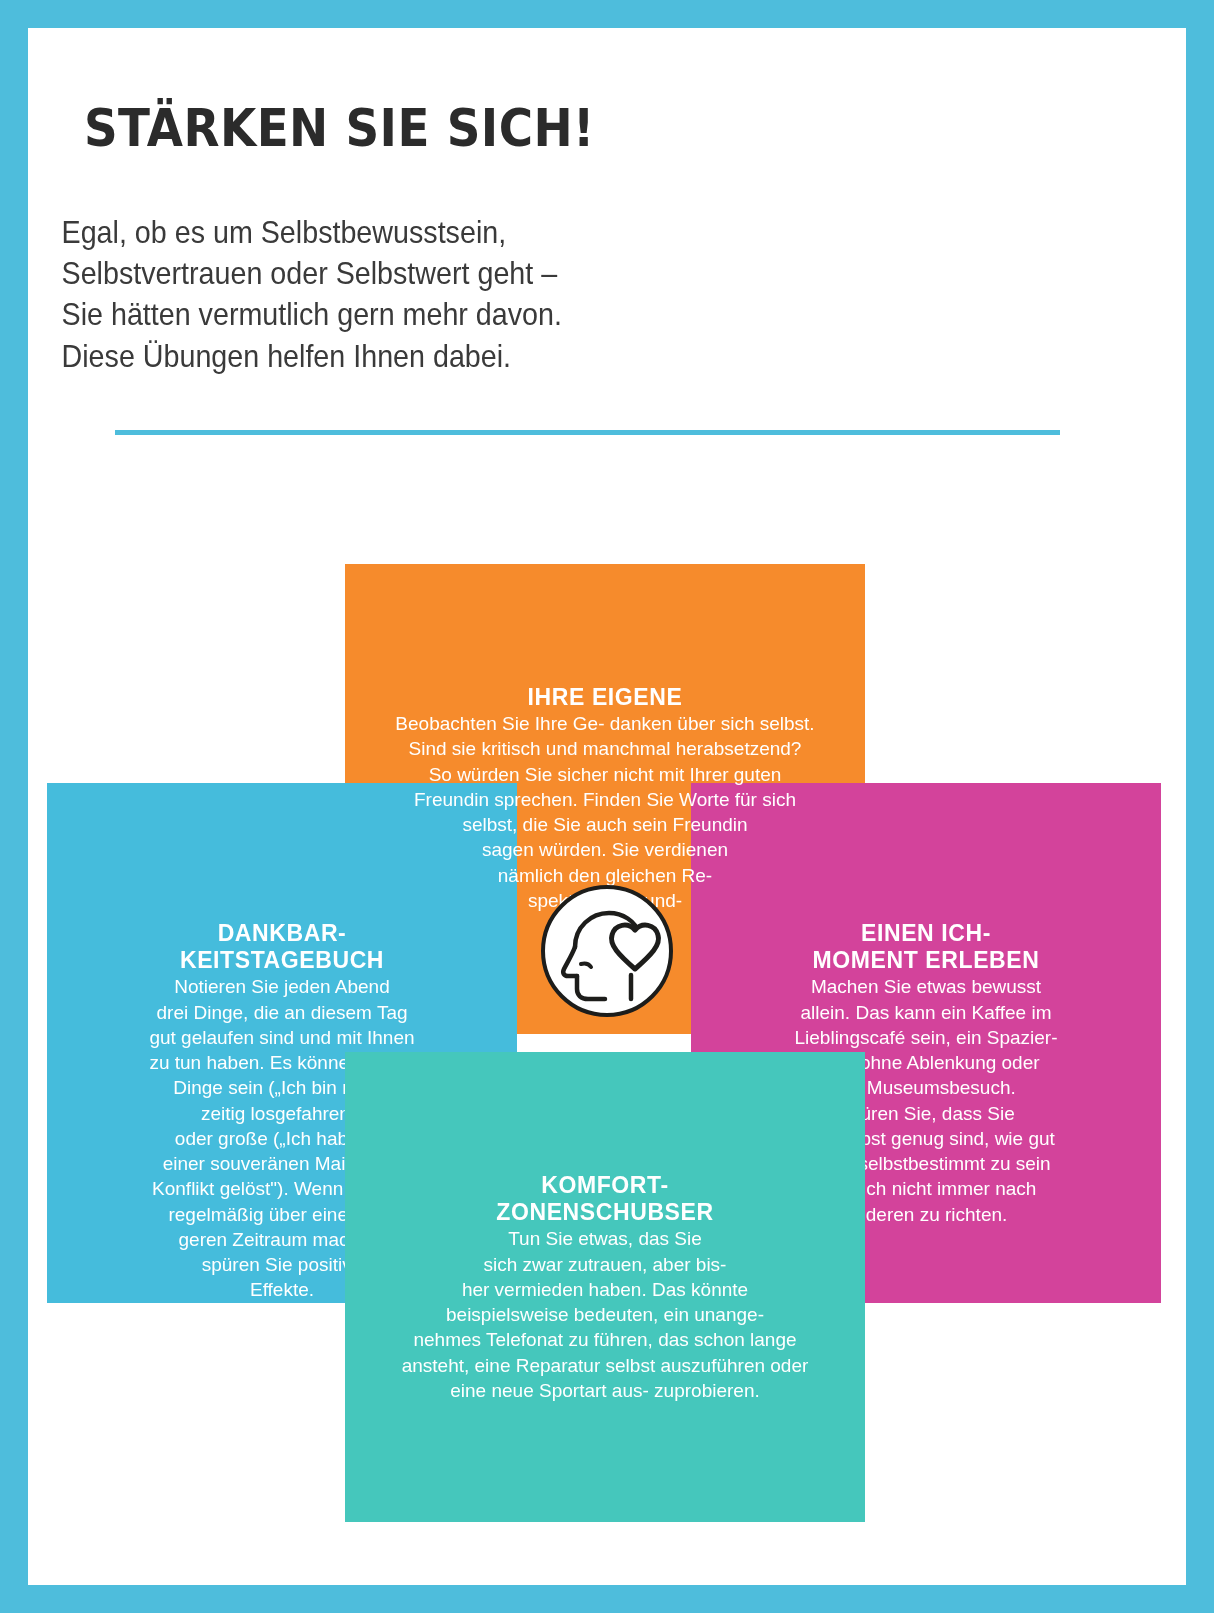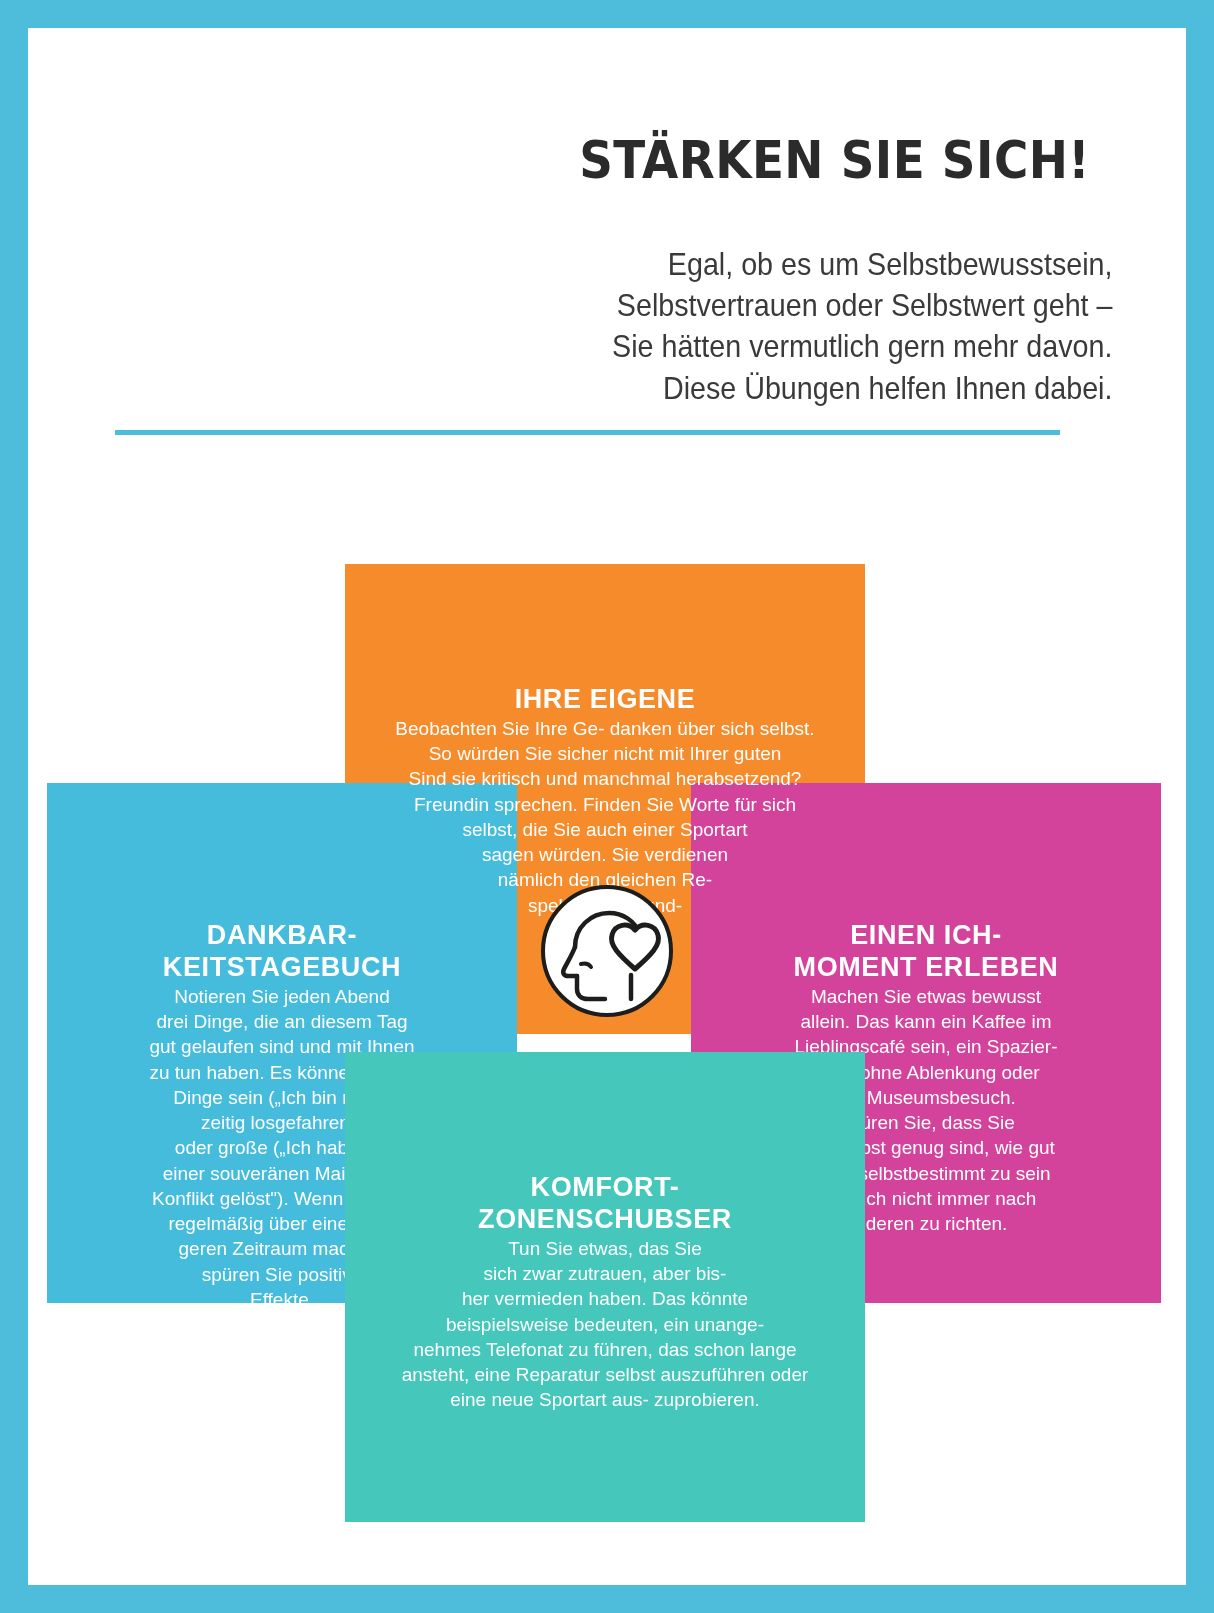--- a/index.html
+++ b/index.html
@@ -25,22 +25,21 @@
     top: 28px;
     width: 1158px;
     height: 1557px;
     background: #ffffff;
   }
 
   
   .header {
     position: absolute;
     left: 0; top: 0; width: 1118px;
-    text-align: right;
-    margin-top: 32px;
+    text-align: left;
   }
 
   .title {
     margin-top: 70px;
     font-family: "DejaVu Sans", sans-serif;
     font-weight: 700;
     font-size: 52px;
     letter-spacing: 0.5px;
     color: #2b2b2b;
     transform: scaleX(0.9);
@@ -119,21 +118,21 @@
     font-family: "Liberation Sans", sans-serif;
     font-size: 21px;
     line-height: 1.33;
     text-align: center;
     padding: 0 26px;
     z-index: 5;
   }
   .heart .txt .hd {
     font-weight: 700;
     letter-spacing: 0.6px;
-    font-size: 27px;
+    font-size: 23px;
     line-height: 1.18;
     text-transform: uppercase;
   }
   .heart .txt .bd {
     font-size: 19px;
   }
 
   
 
   
@@ -223,24 +222,24 @@
           <i class="lobe-l"></i>
           <i class="lobe-r"></i>
           <i class="body"></i>
         </div>
         <div class="txt">
           <div class="hd">
             <div>IHRE EIGENE</div>
           </div>
           <div class="bd">
             <div>Beobachten Sie Ihre Ge- danken über sich selbst.</div>
+            <div>Sind sie kritisch und  manchmal herabsetzend?</div>
             <div>So würden Sie sicher nicht mit Ihrer guten</div>
-            <div>Sind sie kritisch und  manchmal herabsetzend?</div>
             <div>Freundin sprechen. Finden Sie Worte für sich</div>
-            <div>selbst, die Sie auch einer Sportart</div>
+            <div>selbst, die Sie auch sein Freundin</div>
             <div>sagen würden. Sie verdienen</div>
             <div>nämlich den gleichen Re-</div>
             <div>spekt und Freund-</div>
             <div>lichkeit.</div>
           </div>
         </div>
       </div>
 
       <div class="heart" id="heart-blue">
         <div class="shape">

